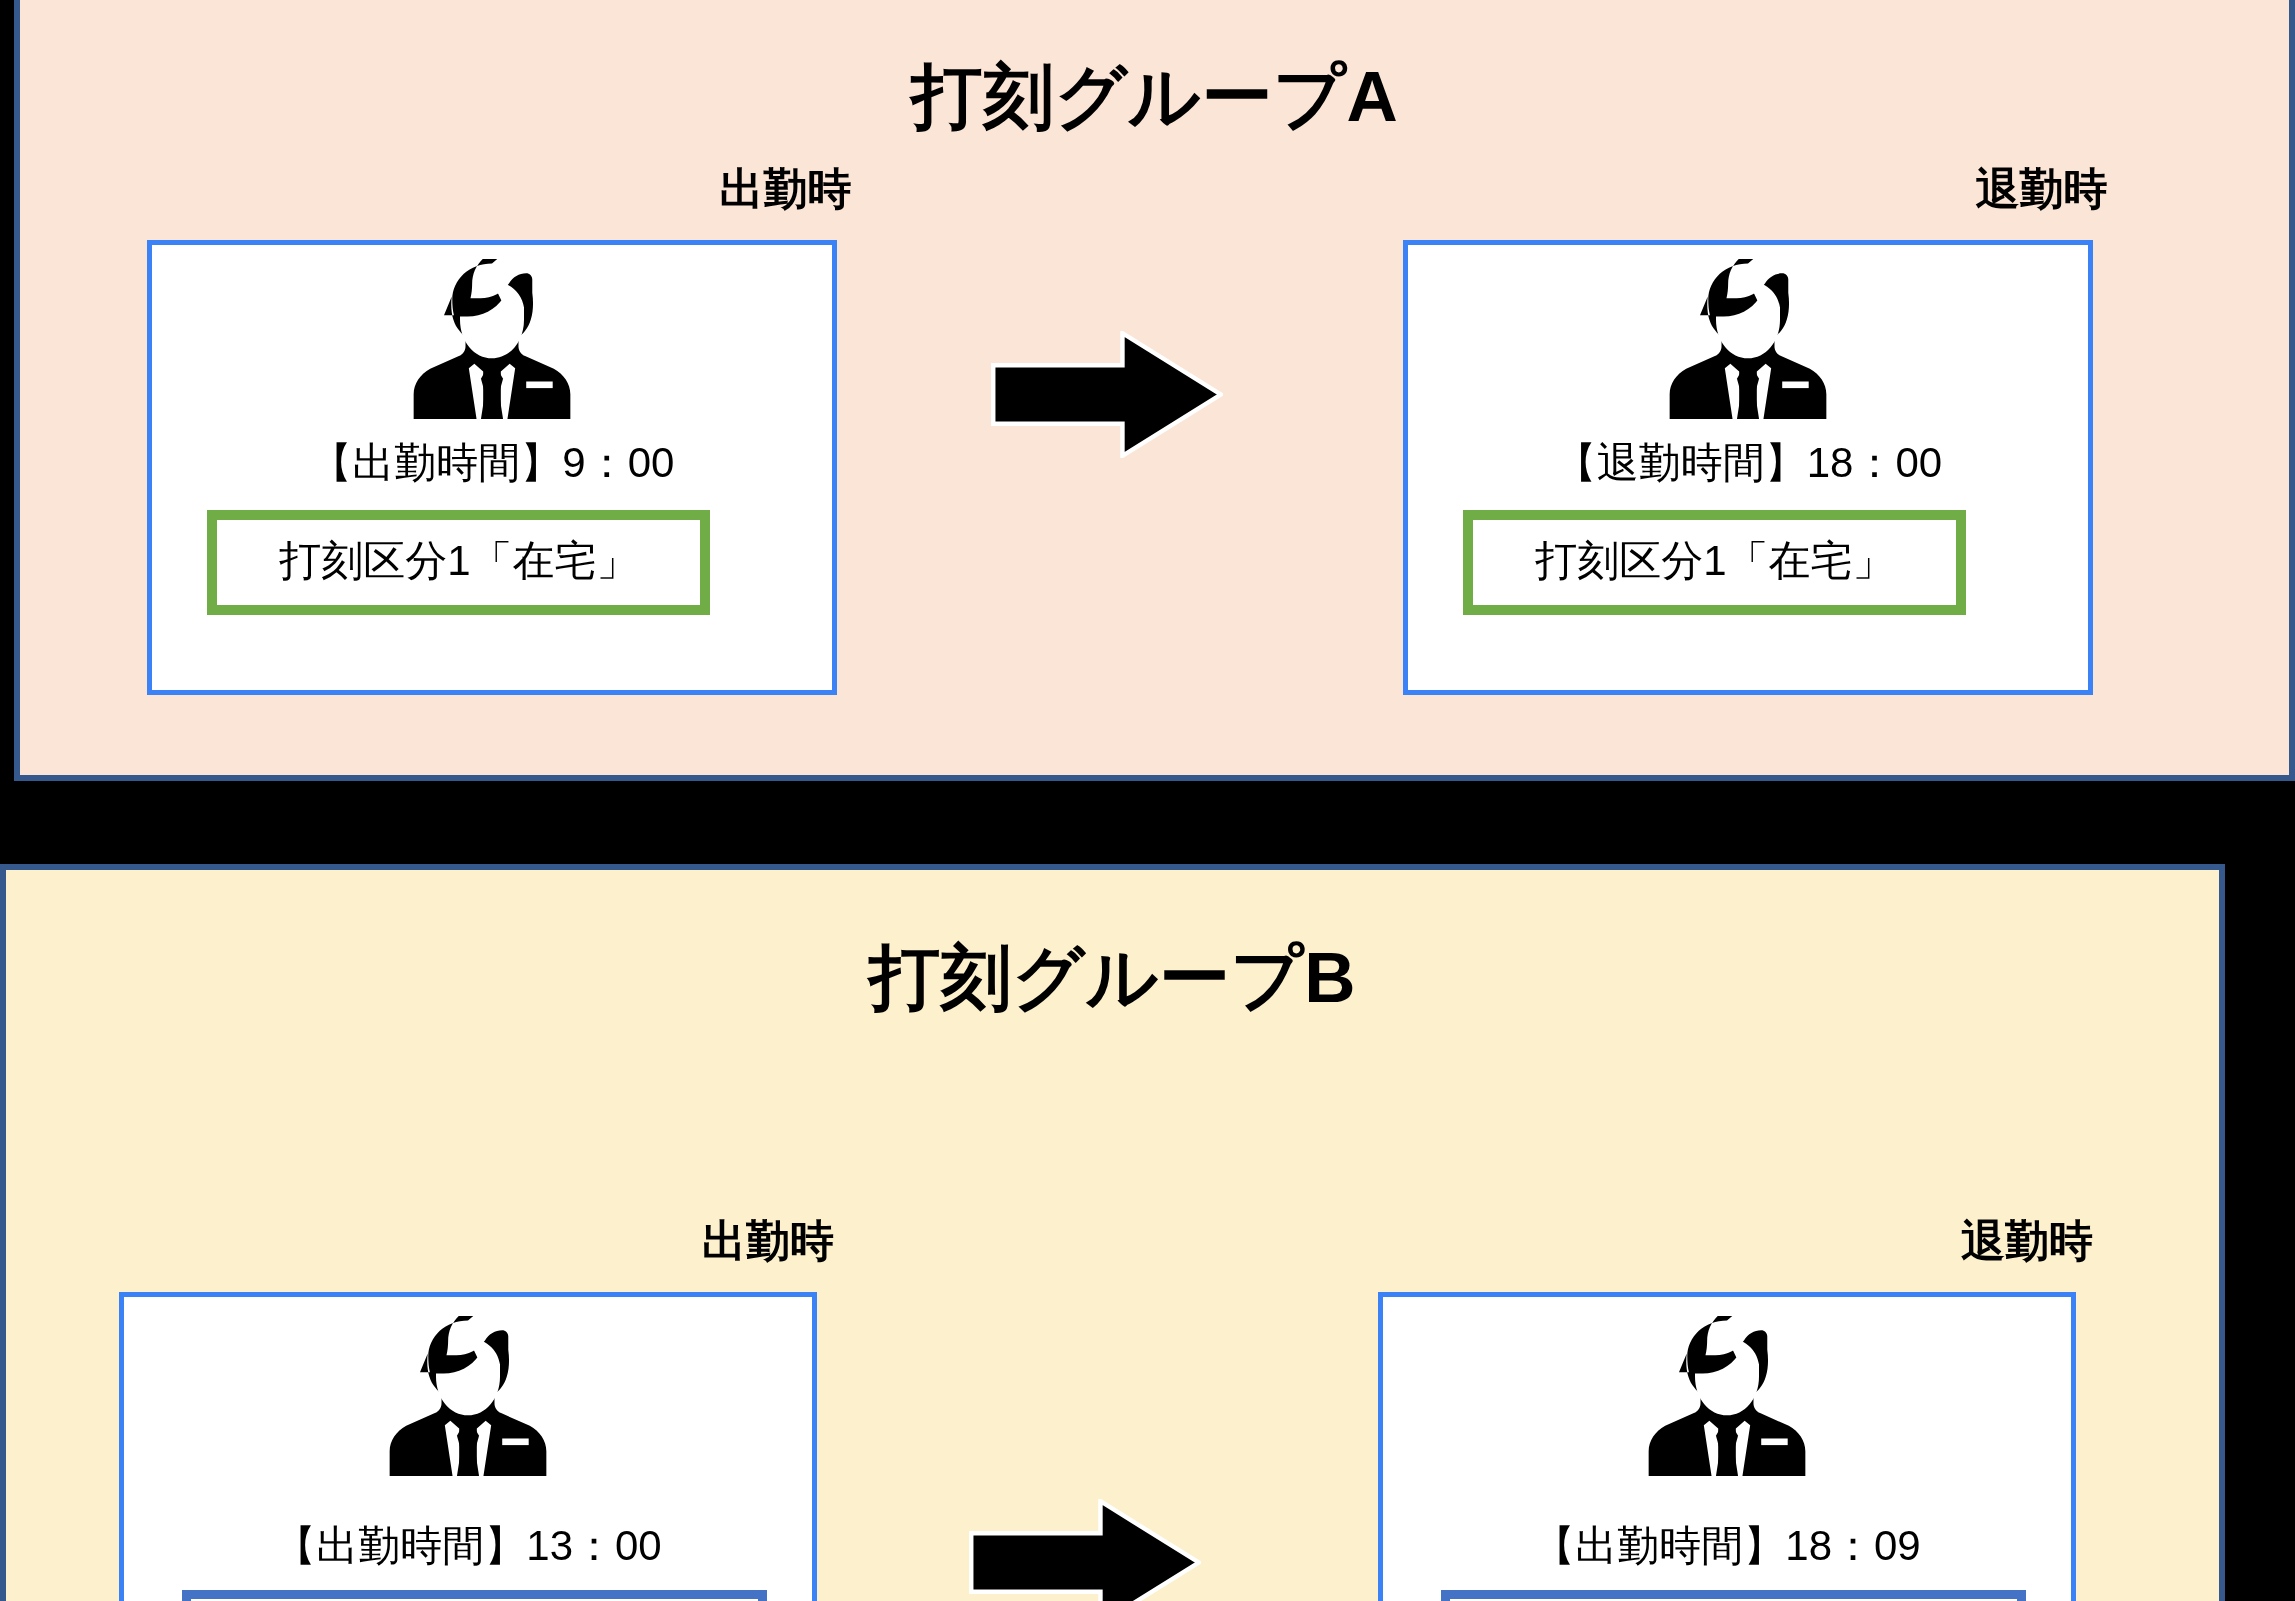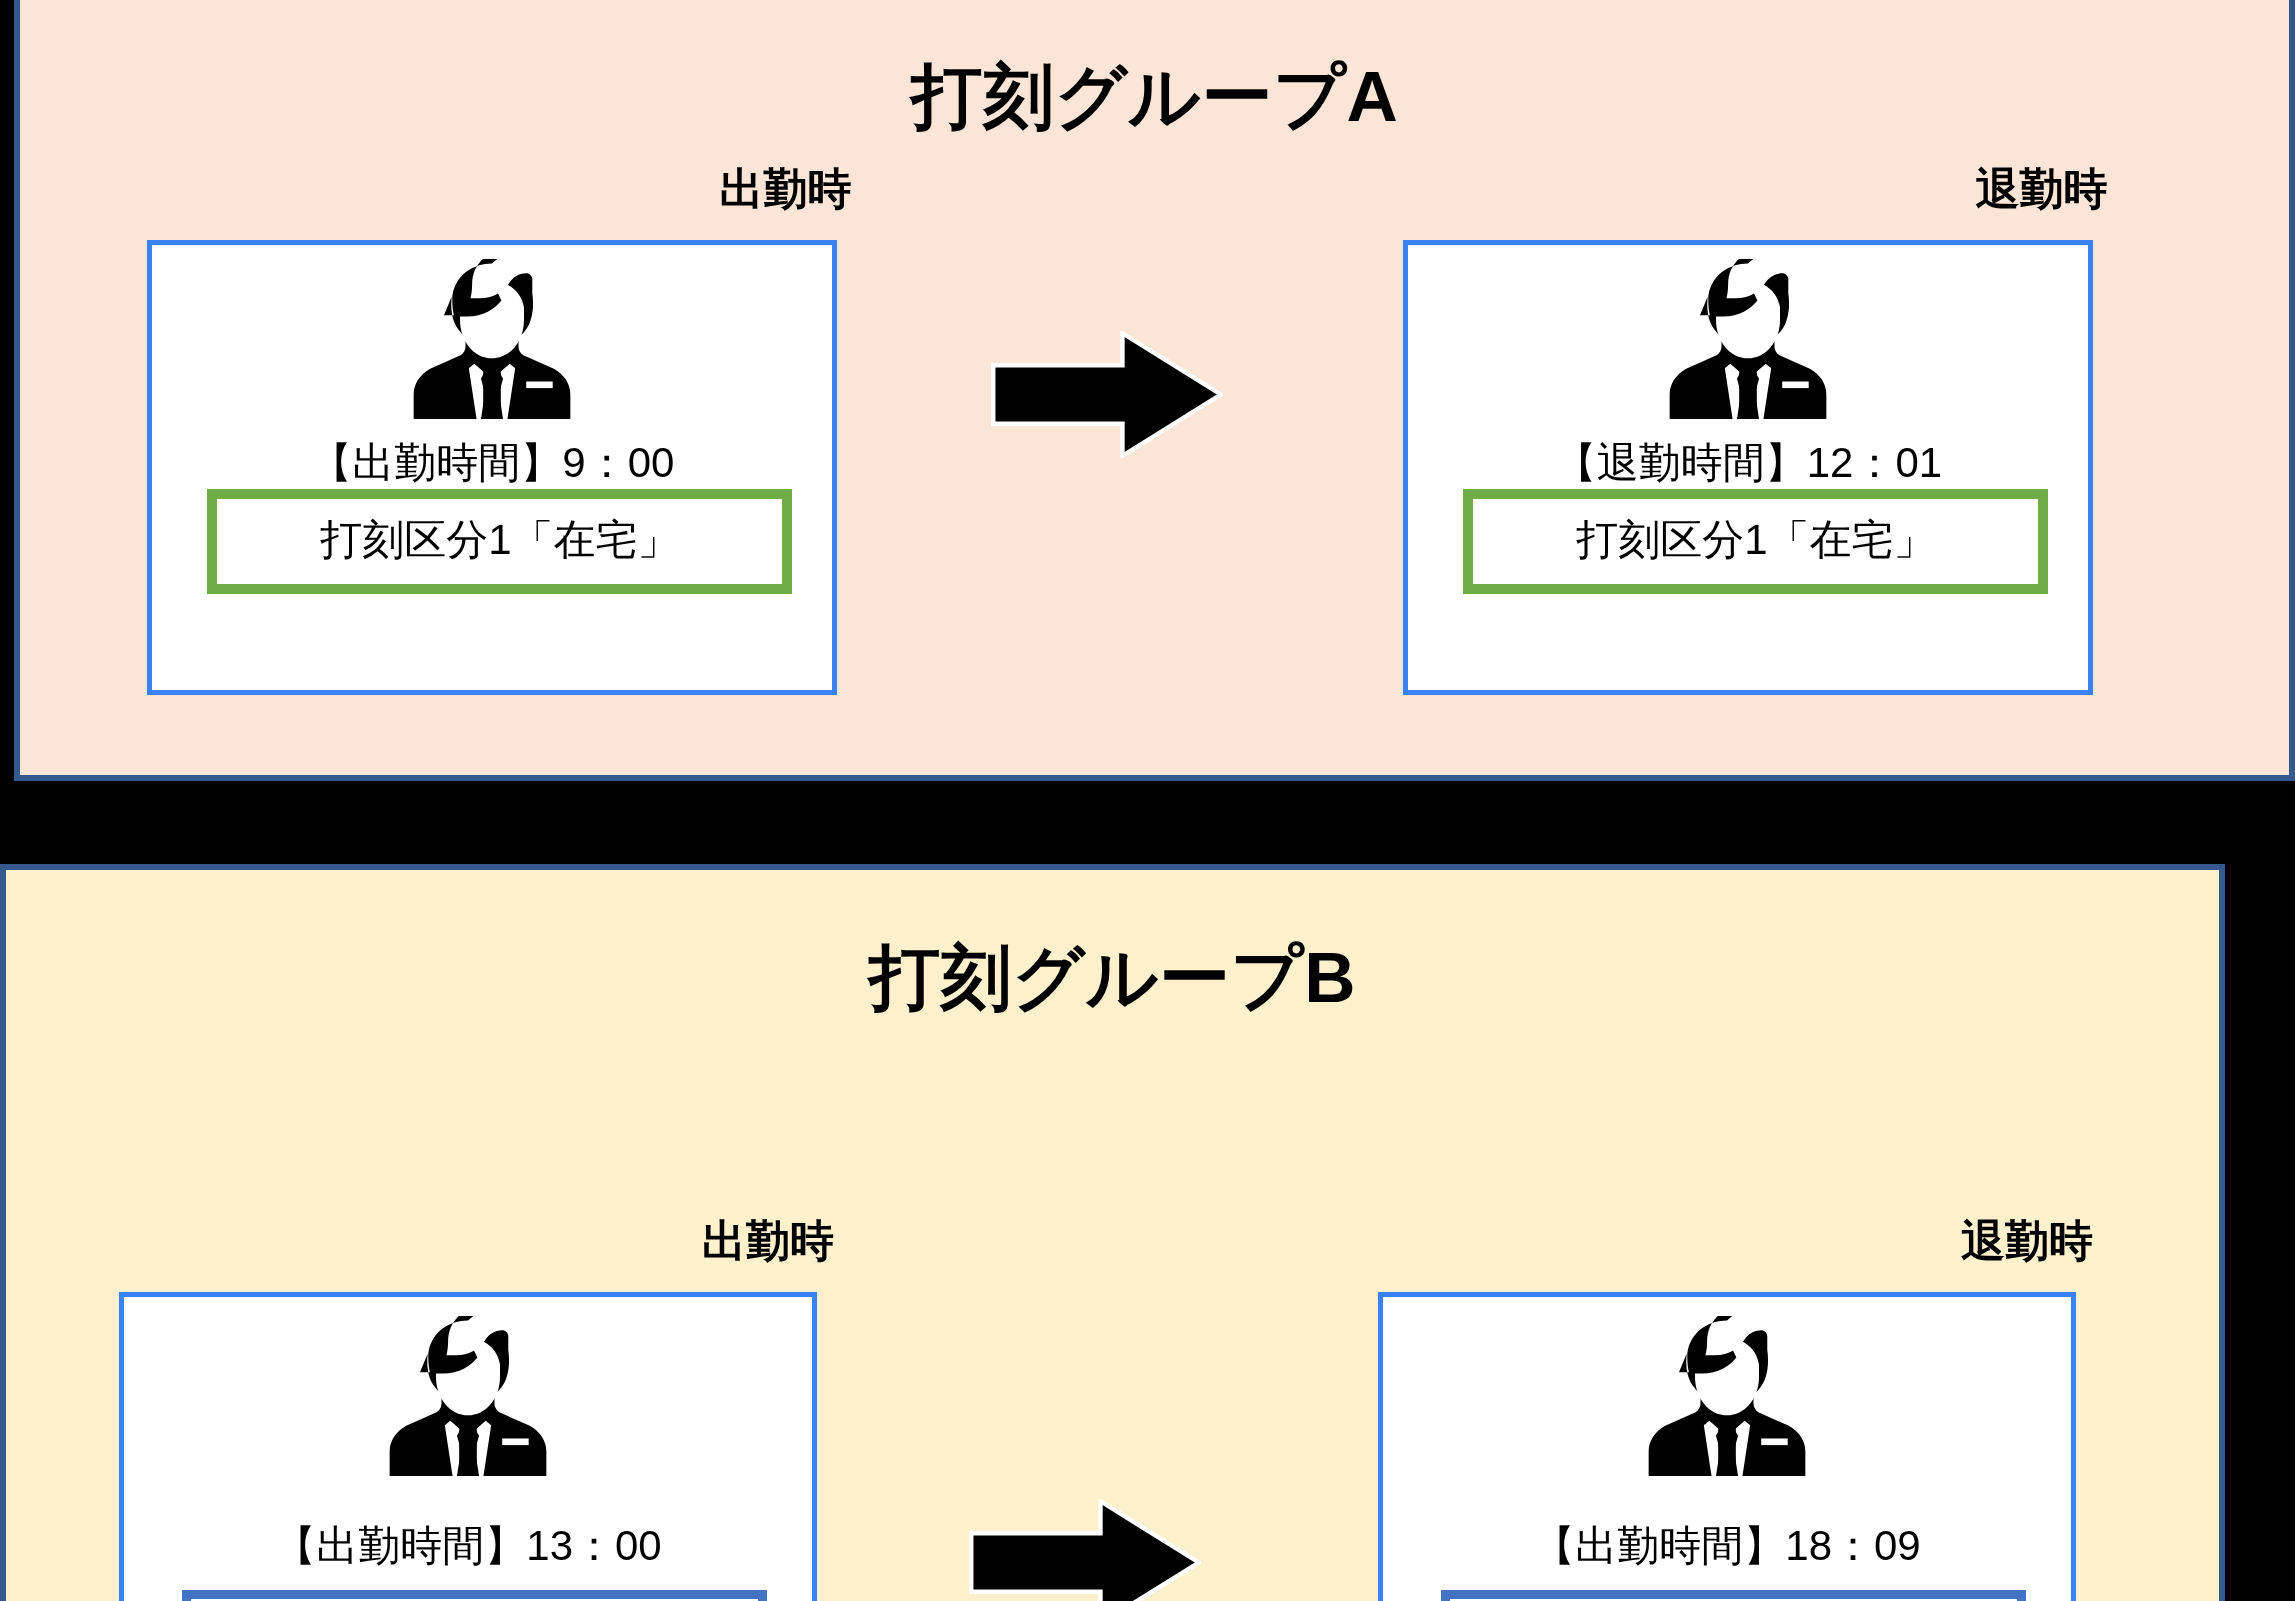--- a/index.html
+++ b/index.html
@@ -73,21 +73,21 @@
 
   .arrow{position:absolute;}
 
   
   #a-left{left:113px;  top:160px; width:718px;}
   #a-right{left:1369px; top:160px; width:718px;}
   #panel-a .col-label{top:0;}
   #panel-a .card{left:14px; top:80px; width:690px; height:455px;}
   #panel-a .person{top:14px;}
   #panel-a .time-text{top:190px;}
-  #panel-a .kubun-box{left:55px; top:244px; width:585px; height:105px;}
+  #panel-a .kubun-box{left:55px; top:265px; width:503px; height:105px;}
   #a-arrow{left:971px; top:331px;}
 
   
   #b-left{left:99px;  top:342px; width:729px;}
   #b-right{left:1358px; top:342px; width:729px;}
   #panel-b .col-label{top:0;}
   #panel-b .card{left:14px; top:80px; width:698px; height:491px;}
   #panel-b .person{top:19.3px;}
   #panel-b .time-text{top:221px;}
   #panel-b .kubun-box{left:58px; top:293px; width:585px; height:105px;}
@@ -132,21 +132,21 @@
       <div class="person">
         <svg width="166" height="160" viewBox="0 0 300 290" xmlns="http://www.w3.org/2000/svg" aria-hidden="true">
           <path fill="#000" d="M150 8c-40 0-72 28-72 66 0 10 1 20 3 28l-18 0 14-34c-3 27 2 48 14 62 3 4 7 8 11 11l0 17c0 8-5 15-12 18l-52 23C20 209 8 226 8 245l0 45 284 0 0-45c0-19-12-36-30-46l-52-23c-7-3-12-10-12-18l0-17c5-3 9-7 12-11 12-15 17-39 13-69l0-24c0-6-5-11-11-11-13 0-24 7-31 18-11 17-31 27-52 27l-18 0c2-8 3-17 3-26 0-36 30-64 68-64z"></path>
           <path fill="#fff" d="M150 40c30 0 54 20 58 48l0 22c0 40-26 70-58 70s-58-30-58-70l0-6 14 0c26 0 50-12 64-33 2-3 5-5 8-6-1 2-1 4-1 6l0 22c0 1 0 2 0 3z"></path>
           <path fill="#fff" d="M118 190l16 14 0 86-12 0-14-92zM182 190l-16 14 0 86 12 0 14-92z"></path>
           <path fill="#000" d="M138 203l24 0 8 14-6 22-28 0-6-22z"></path>
           <path fill="#000" d="M137 245l26 0 7 45-8 14-24 0-8-14z"></path>
           <rect fill="#fff" x="212" y="222" width="48" height="12"></rect>
         </svg>
       </div>
-      <div class="time-text">【退勤時間】12：01</div>
+      <div class="time-text">【退勤時間】18：00</div>
       <div class="kubun-box green">
         <span class="kubun-text">打刻区分1「在宅」</span>
       </div>
     </div>
   </div>
 </div>
 
 <div class="panel" id="panel-b">
 
   <div class="group-title">打刻グループB</div>

